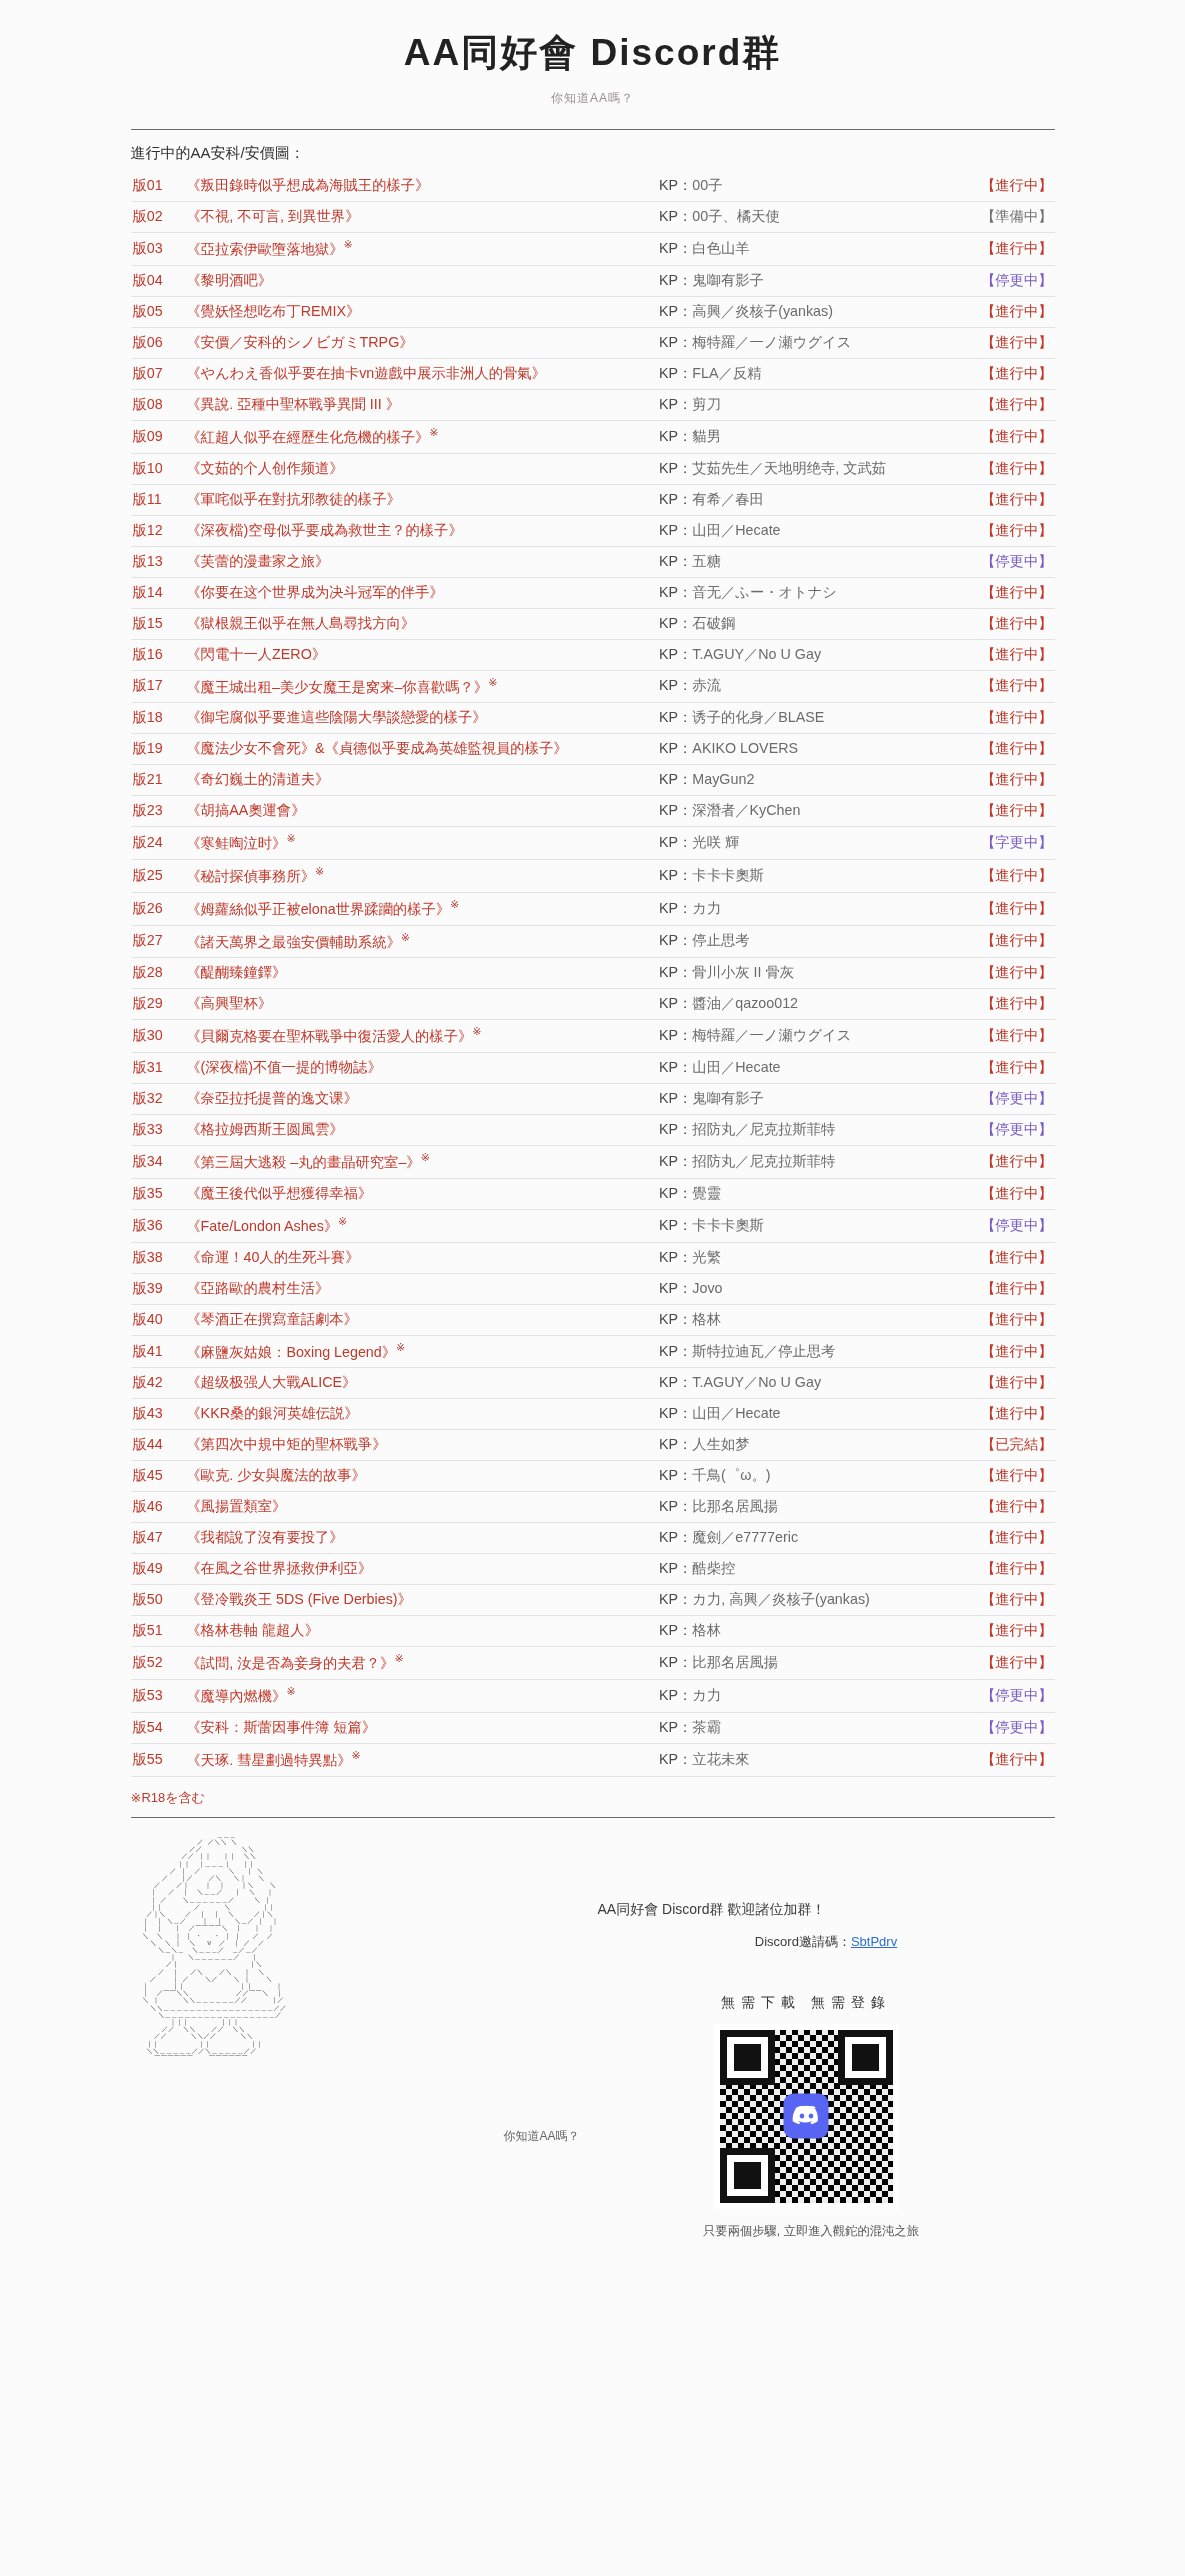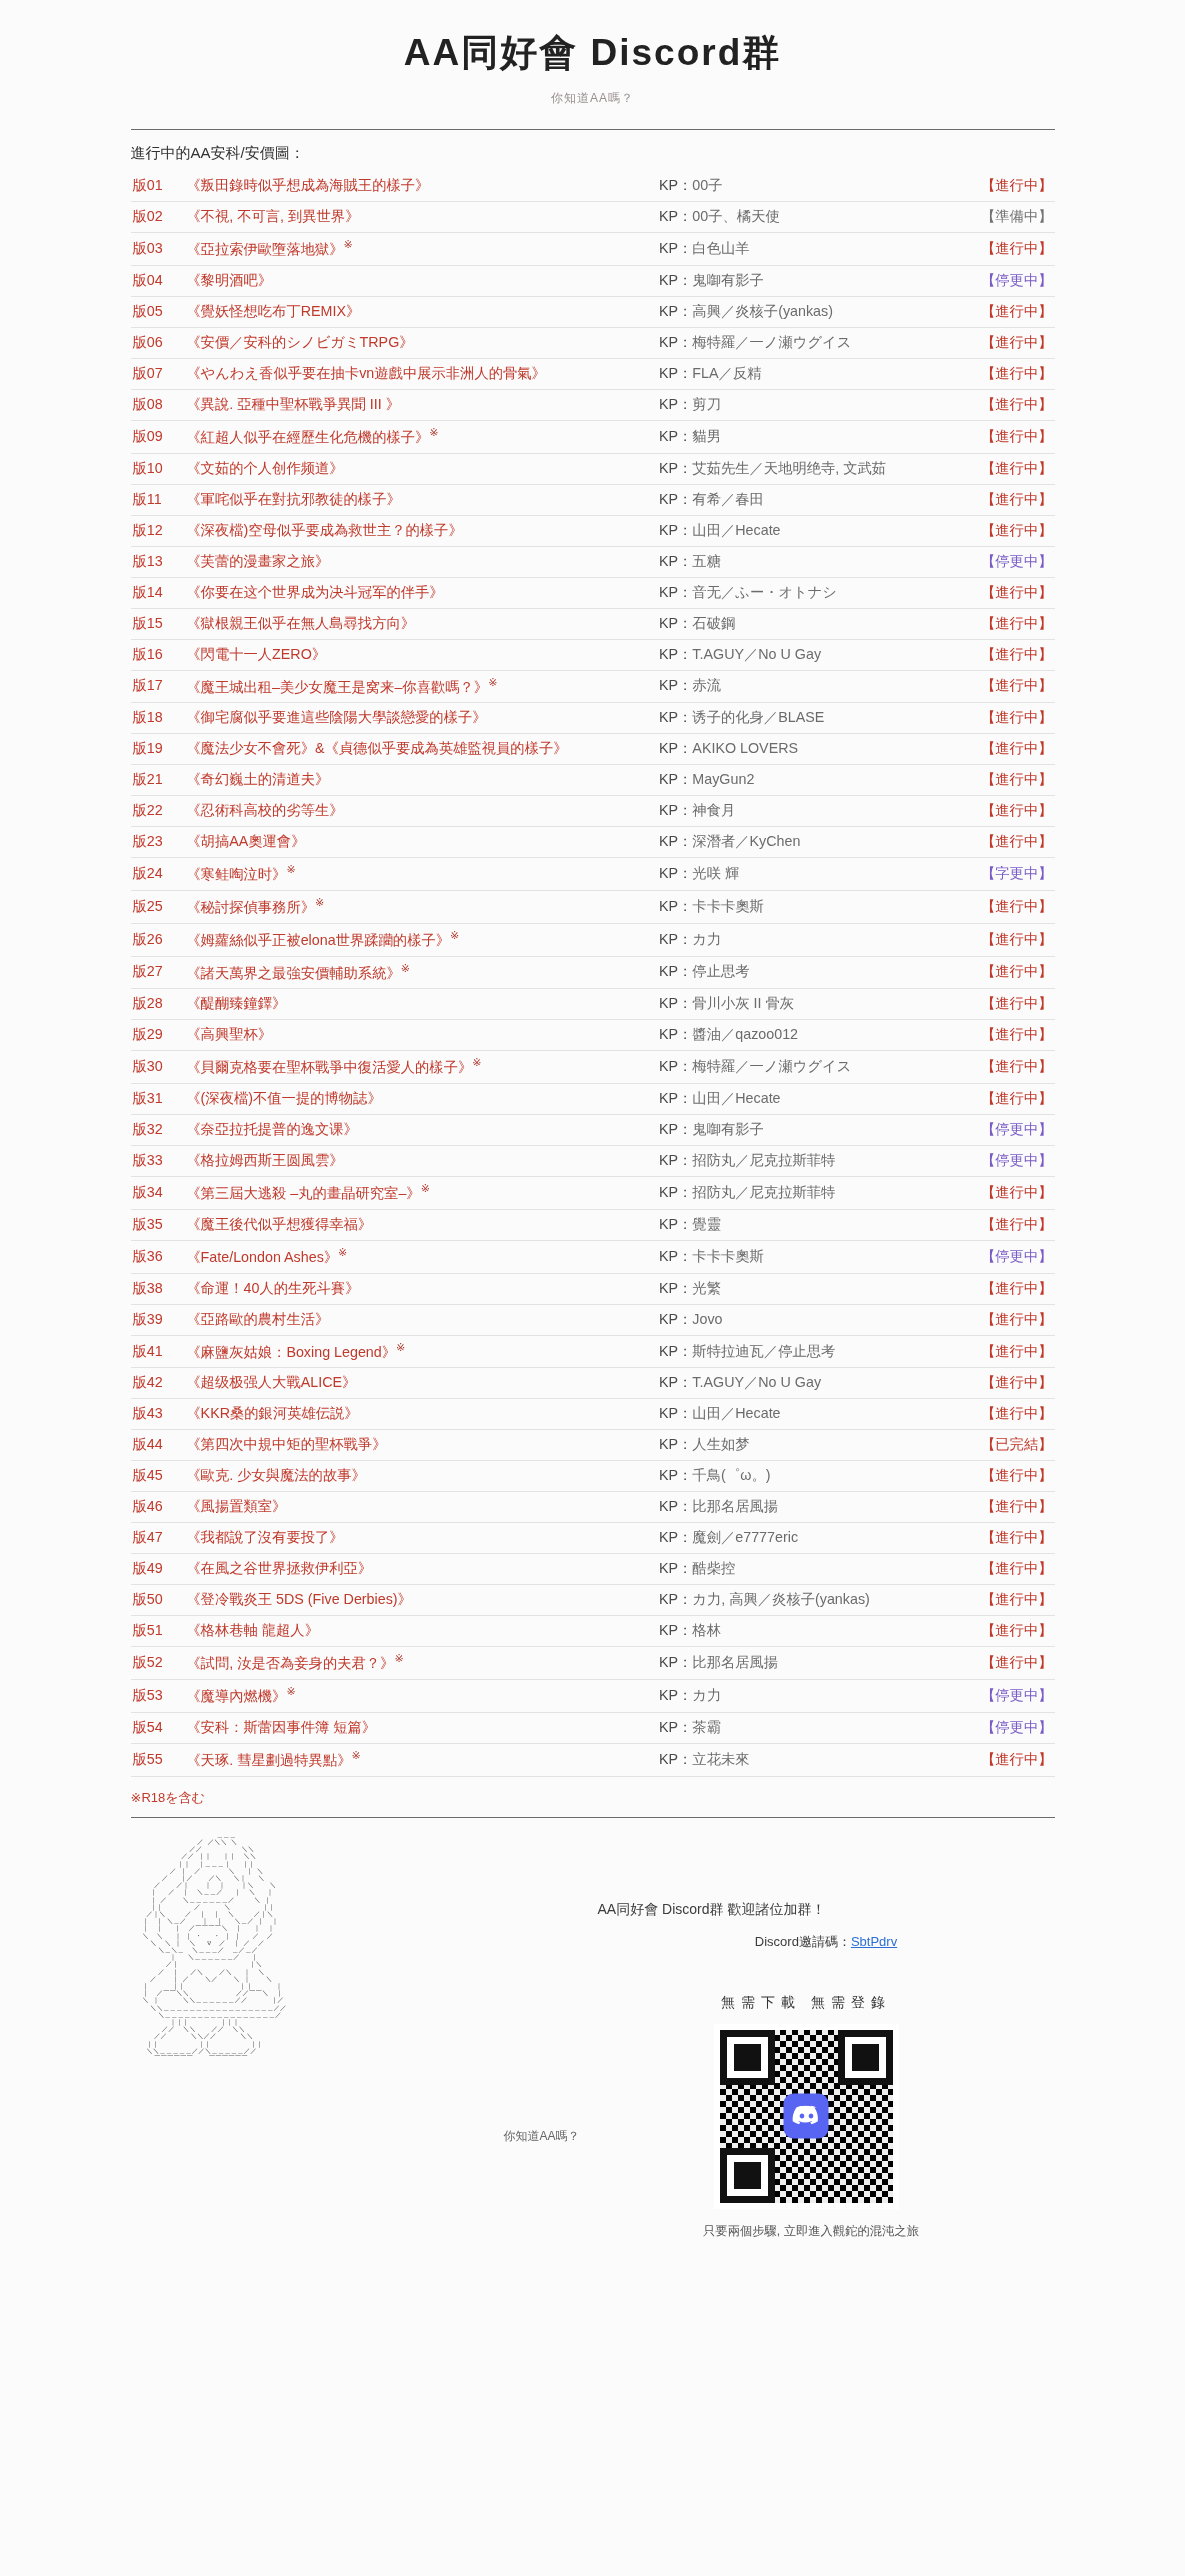--- a/index.html
+++ b/index.html
@@ -295,26 +295,20 @@
           <td class="kp"><span class="kp-label">KP：</span><span class="kp-name">AKIKO LOVERS</span></td>
           <td class="status st-run">【進行中】</td>
         </tr>
         <tr>
           <td class="idx">版21</td>
           <td class="title"><span>《奇幻巍土的清道夫》</span></td>
           <td class="kp"><span class="kp-label">KP：</span><span class="kp-name">MayGun2</span></td>
           <td class="status st-run">【進行中】</td>
         </tr>
         <tr>
-          <td class="idx">版22</td>
-          <td class="title"><span>《忍術科高校的劣等生》</span></td>
-          <td class="kp"><span class="kp-label">KP：</span><span class="kp-name">神食月</span></td>
-          <td class="status st-run">【進行中】</td>
-        </tr>
-        <tr>
           <td class="idx">版23</td>
           <td class="title"><span>《胡搞AA奧運會》</span></td>
           <td class="kp"><span class="kp-label">KP：</span><span class="kp-name">深潛者／KyChen</span></td>
           <td class="status st-run">【進行中】</td>
         </tr>
         <tr>
           <td class="idx">版24</td>
           <td class="title"><span>《寒鲑啕泣时》</span><span class="mark">※</span></td>
           <td class="kp"><span class="kp-label">KP：</span><span class="kp-name">光咲 輝</span></td>
           <td class="status st-alt">【字更中】</td>
@@ -394,20 +388,26 @@
         <tr>
           <td class="idx">版38</td>
           <td class="title"><span>《命運！40人的生死斗賽》</span></td>
           <td class="kp"><span class="kp-label">KP：</span><span class="kp-name">光繁</span></td>
           <td class="status st-run">【進行中】</td>
         </tr>
         <tr>
           <td class="idx">版39</td>
           <td class="title"><span>《亞路歐的農村生活》</span></td>
           <td class="kp"><span class="kp-label">KP：</span><span class="kp-name">Jovo</span></td>
+          <td class="status st-run">【進行中】</td>
+        </tr>
+        <tr>
+          <td class="idx">版40</td>
+          <td class="title"><span>《琴酒正在撰寫童話劇本》</span></td>
+          <td class="kp"><span class="kp-label">KP：</span><span class="kp-name">格林</span></td>
           <td class="status st-run">【進行中】</td>
         </tr>
         <tr>
           <td class="idx">版41</td>
           <td class="title"><span>《麻鹽灰姑娘：Boxing Legend》</span><span class="mark">※</span></td>
           <td class="kp"><span class="kp-label">KP：</span><span class="kp-name">斯特拉迪瓦／停止思考</span></td>
           <td class="status st-run">【進行中】</td>
         </tr>
         <tr>
           <td class="idx">版42</td>

